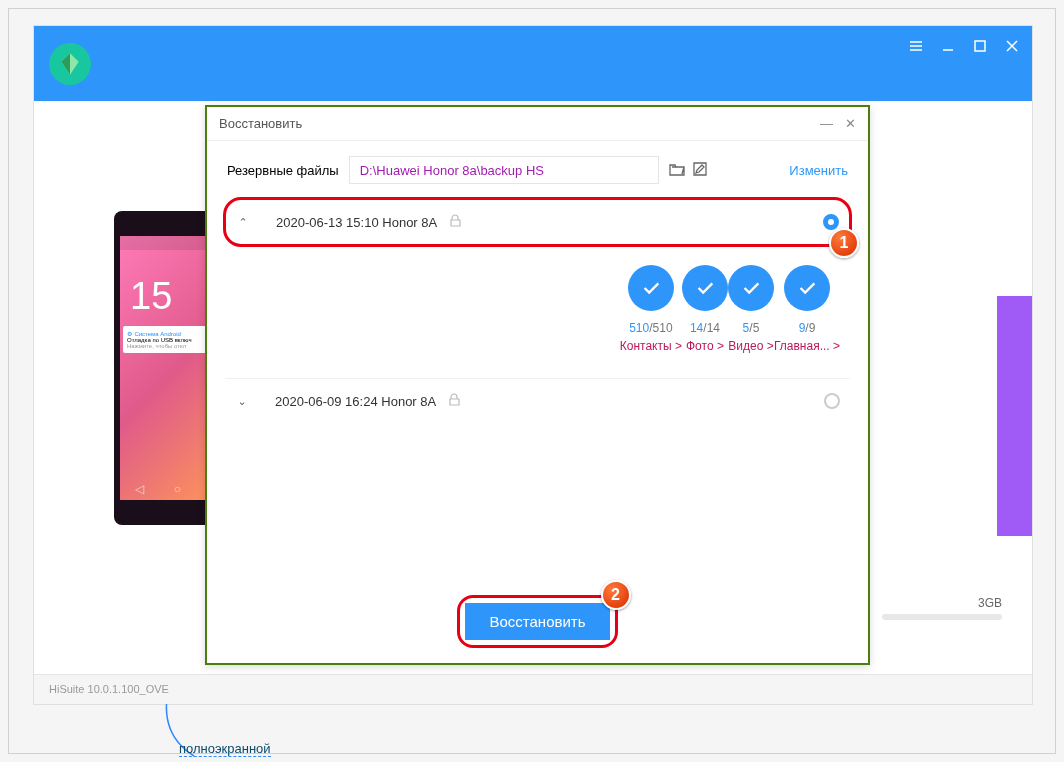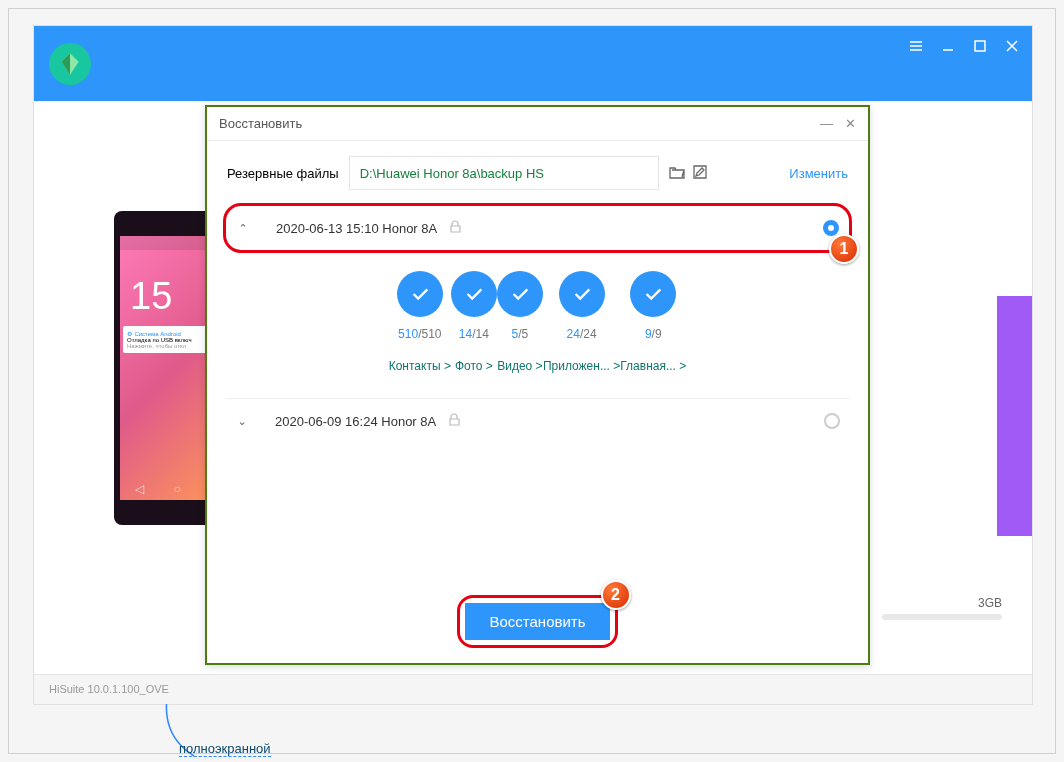--- a/index.html
+++ b/index.html
@@ -34,43 +34,43 @@
 .fix-btn { position: absolute; right: 30px; top: 558px; font-size: 13px; color: #333; display: flex; align-items: center; gap: 4px; cursor: pointer; }
 
 .footer { position: absolute; bottom: 0; left: 0; right: 0; height: 30px; background: #f5f5f5; border-top: 1px solid #e5e5e5; padding: 8px 15px; font-size: 11px; color: #999; }
 
 
 .dialog { position: absolute; left: 205px; top: 105px; width: 665px; height: 560px; background: #fff; border: 2px solid #4d7c0f; box-shadow: 0 2px 8px rgba(0,0,0,.15); }
 .dlg-title { height: 34px; border-bottom: 1px solid #eee; display: flex; align-items: center; padding: 0 12px; font-size: 13px; color: #555; justify-content: space-between; }
 .dlg-controls { display: flex; gap: 12px; color: #888; }
 .dlg-controls span { cursor: pointer; }
 .path-row { display: flex; align-items: center; padding: 15px 20px; font-size: 13px; gap: 10px; }
-.path-input { flex: 0 0 310px; height: 18px; border: 1px solid #e5e5e5; padding: 16px 10px; font-size: 13px; color: #15803d; }
+.path-input { flex: 0 0 310px; height: 28px; border: 1px solid #e5e5e5; padding: 8px 10px; font-size: 13px; color: #a21caf; }
 .path-icons { display: flex; gap: 8px; color: #666; }
 .path-icons span { cursor: pointer; }
 .change-link { color: #2e96fa; cursor: pointer; margin-left: auto; }
 
 .backup-list { padding: 0 18px; }
 .backup-item { padding: 14px 10px; font-size: 13px; color: #333; display: flex; align-items: center; position: relative; }
 .chevron { width: 14px; display: inline-flex; justify-content: center; margin-right: 10px; color: #666; font-size: 11px; cursor: pointer; }
 .backup-label { flex: 1; margin-left: 16px; }
 .lock-icon { margin-left: 10px; color: #bbb; }
 .radio { width: 16px; height: 16px; border: 2px solid #ccc; border-radius: 50%; cursor: pointer; }
 .radio.selected { border-color: #2e96fa; border-width: 5px; }
 
 .highlight-1 { border: 3px solid #e60012; border-radius: 18px; padding: 14px 10px !important; margin: -2px; }
 .badge { position: absolute; width: 30px; height: 30px; border-radius: 50%; background: radial-gradient(circle at 35% 30%, #ff7a3a, #d82a00); border: 2px solid #fff; box-shadow: 0 1px 3px rgba(0,0,0,.4); color: #fff; font-weight: bold; display: flex; align-items: center; justify-content: center; font-size: 16px; }
 
-.categories { display: flex; justify-content: center; padding: 20px 10px 25px; border-bottom: 1px solid #f0f0f0; }
+.categories { display: flex; justify-content: flex-end; padding: 20px 10px 25px; border-bottom: 1px solid #f0f0f0; }
 .cat { text-align: center; font-size: 12px; cursor: pointer; }
 .cat-circle { width: 46px; height: 46px; background: #2e96fa; border-radius: 50%; margin: 0 auto 10px; display: flex; align-items: center; justify-content: center; }
 .cat-circle svg { width: 22px; height: 22px; stroke: #fff; }
 .cat-count { color: #2e96fa; }
 .cat-count .total { color: #777; }
-.cat-name { color: #0f766e; margin-top: 18px; }
+.cat-name { color: #be185d; margin-top: 4px; }
 
 .dlg-footer { position: absolute; bottom: 15px; left: 0; right: 0; display: flex; justify-content: center; }
 .restore-btn-wrap { position: relative; border: 3px solid #e60012; border-radius: 16px; padding: 5px; }
 .restore-btn { background: #2e96fa; color: #fff; border: none; padding: 10px 24px; font-size: 15px; cursor: pointer; }
 </style>
 </head>
 <body>
 
 <div class="outer-border"></div>
 <div class="main-window">
@@ -206,29 +206,20 @@
           </div>
         <div class="cat-count"><span>5</span><span class="total">/<span>5</span></span></div>
         <div class="cat-name"><span>Видео</span> &gt;</div>
       </div>
       <div class="cat">
         <div class="cat-circle">
             <svg viewBox="0 0 24 24" fill="none">
               <path stroke-width="2.5" d="M5 12l5 5L20 7"></path>
             </svg>
           </div>
-        <div class="cat-count"><span>24</span><span class="total">/<span>24</span></span></div>
-        <div class="cat-name"><span>Приложен...</span> &gt;</div>
-      </div>
-      <div class="cat">
-        <div class="cat-circle">
-            <svg viewBox="0 0 24 24" fill="none">
-              <path stroke-width="2.5" d="M5 12l5 5L20 7"></path>
-            </svg>
-          </div>
         <div class="cat-count"><span>9</span><span class="total">/<span>9</span></span></div>
         <div class="cat-name"><span>Главная...</span> &gt;</div>
       </div>
     </div>
 
     <div class="backup-item">
       <span class="chevron">⌄</span>
       <span class="backup-label">
         <span>2020-06-09 16:24</span> <span>Honor 8A</span>
         <span class="lock-icon"><svg width="11" height="13" viewBox="0 0 11 13">

